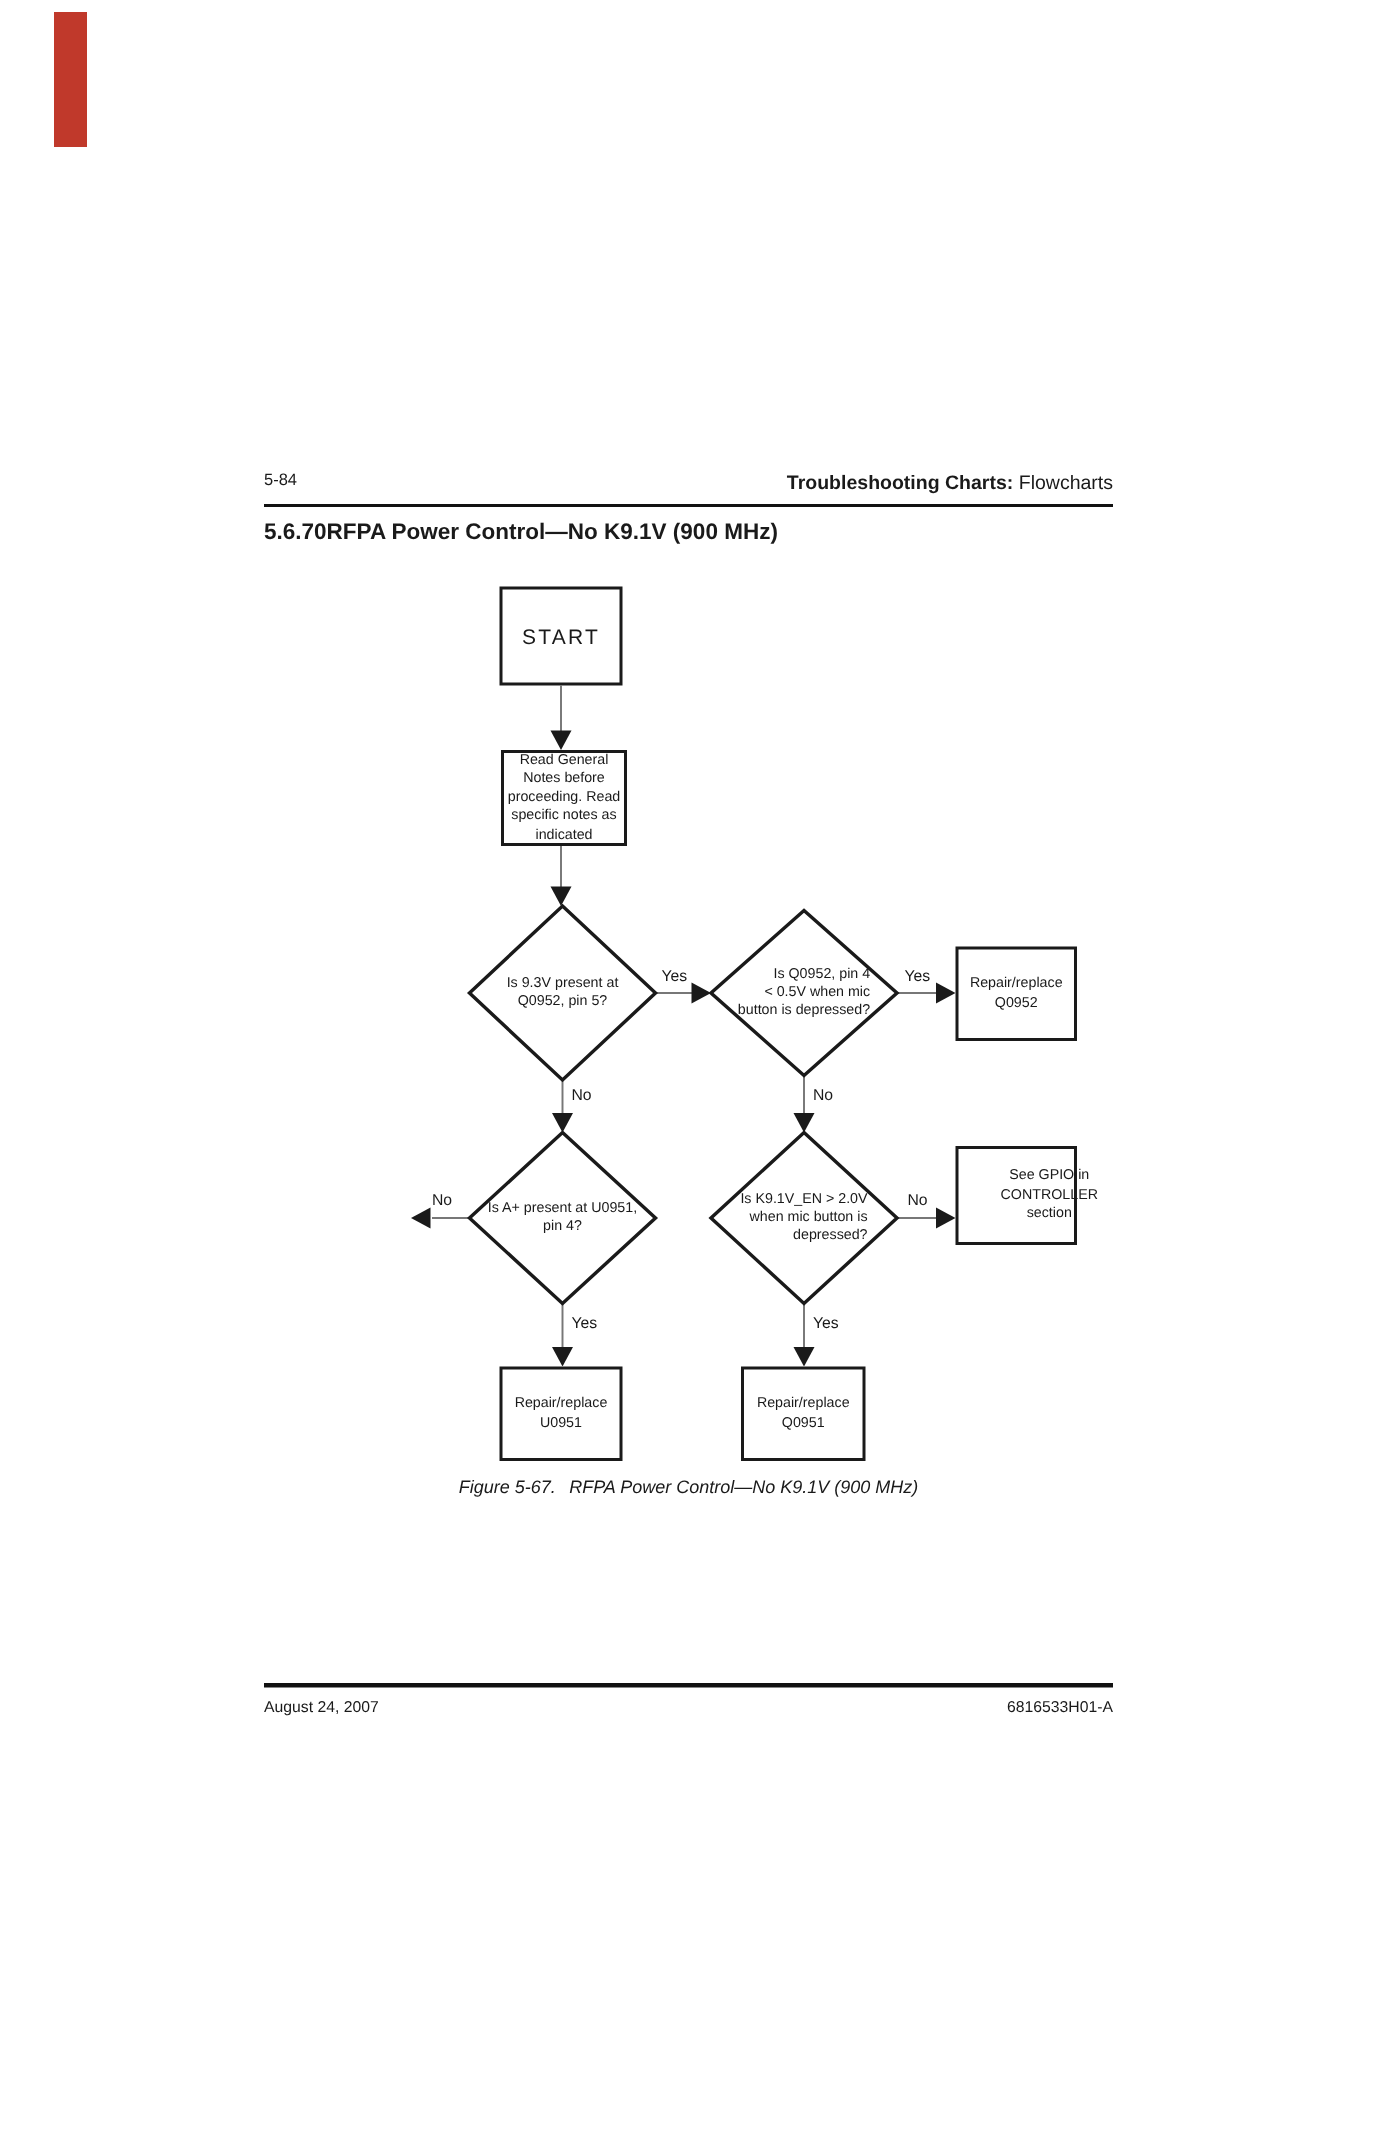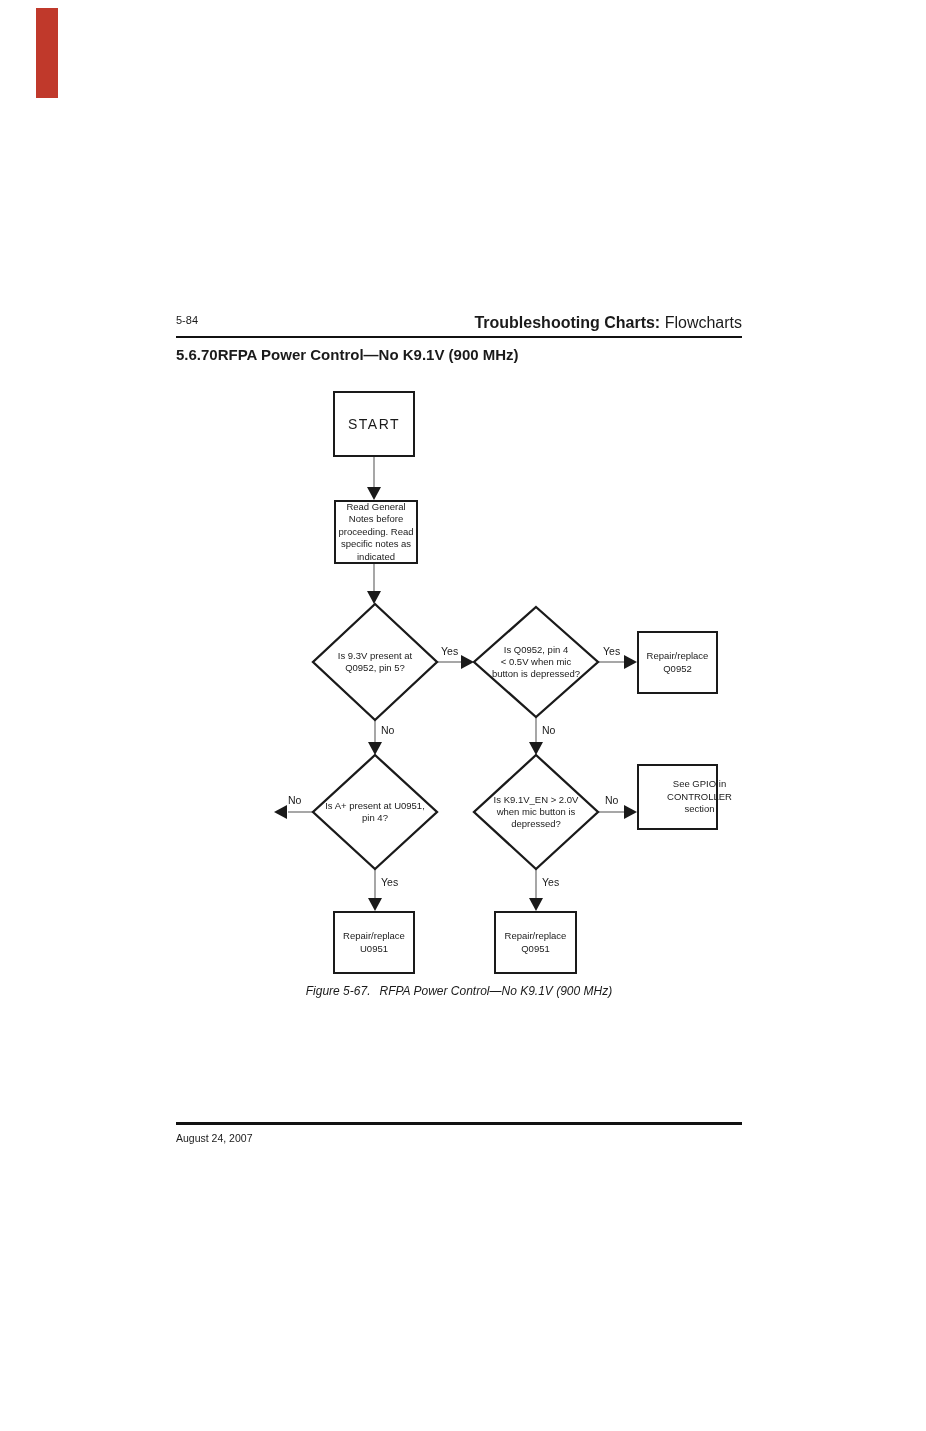--- a/index.html
+++ b/index.html
@@ -11,21 +11,21 @@
     color:var(--ink,#1a1a1a);
     overflow:hidden;
   }
   .abs{position:absolute;box-sizing:border-box;}
 
   
   .red-marker{left:36px;top:8px;width:22px;height:90px;background:var(--marker-red,#c0392b);}
 
   
   .hdr-left{left:176px;top:314px;font-size:11px;}
-  .hdr-right{left:176px;top:314px;width:566px;text-align:right;font-size:16px;}
+  .hdr-right{left:176px;top:314px;width:566px;text-align:right;font-size:13px;}
   .hdr-right .b{font-weight:bold;}
   .hdr-rule{left:176px;top:336px;width:566px;height:2px;background:#111;}
 
   
   .sec-heading{left:176px;top:346px;font-size:15px;font-weight:bold;white-space:nowrap;}
   .sec-heading .num{margin-right:0;}
 
   
   svg.canvas{position:absolute;left:0;top:0;width:926px;height:1431px;}
   .connector{stroke:var(--line-gray,#777);stroke-width:1.3;}
@@ -48,23 +48,23 @@
   .b-repair-u0951{left:333px;top:911px;width:82px;height:63px;}
   .b-repair-q0951{left:494px;top:911px;width:83px;height:63px;}
 
   
   .dia-text{
     display:flex;align-items:center;justify-content:center;
     text-align:center;font-size:9.5px;line-height:12px;
     white-space:pre-line;background:transparent;pointer-events:none;
   }
   .t-d1{left:313px;top:604px;width:124px;height:116px;}
-  .t-d2{left:470px;top:607px;width:132px;height:110px;}
+  .t-d2{left:470px;top:607px;width:132px;height:110px;text-align:right;}
   .t-d3{left:306px;top:755px;width:138px;height:114px;}
-  .t-d4{left:470px;top:755px;width:132px;height:114px;}
+  .t-d4{left:470px;top:755px;width:132px;height:114px;text-align:right;}
 
   
   .edge-label{font-size:10.5px;}
   .l-yes1{left:441px;top:645px;}
   .l-yes2{left:603px;top:645px;}
   .l-no1{left:381px;top:724px;}
   .l-no2{left:542px;top:724px;}
   .l-no3{left:288px;top:794px;}
   .l-no4{left:605px;top:794px;}
   .l-yes3{left:381px;top:876px;}
@@ -163,14 +163,15 @@
   <div class="abs edge-label l-no2">No</div>
   <div class="abs edge-label l-no3">No</div>
   <div class="abs edge-label l-no4">No</div>
   <div class="abs edge-label l-yes3">Yes</div>
   <div class="abs edge-label l-yes4">Yes</div>
 
   <div class="abs fig-caption"><span class="cap-label">Figure 5-67.</span><span>RFPA Power Control—No K9.1V (900 MHz)</span></div>
 
   <div class="abs ftr-rule"></div>
   <div class="abs ftr-left">August 24, 2007</div>
+  <div class="abs ftr-right">6816533H01-A</div>
 
 </div>
 
 </body></html>

